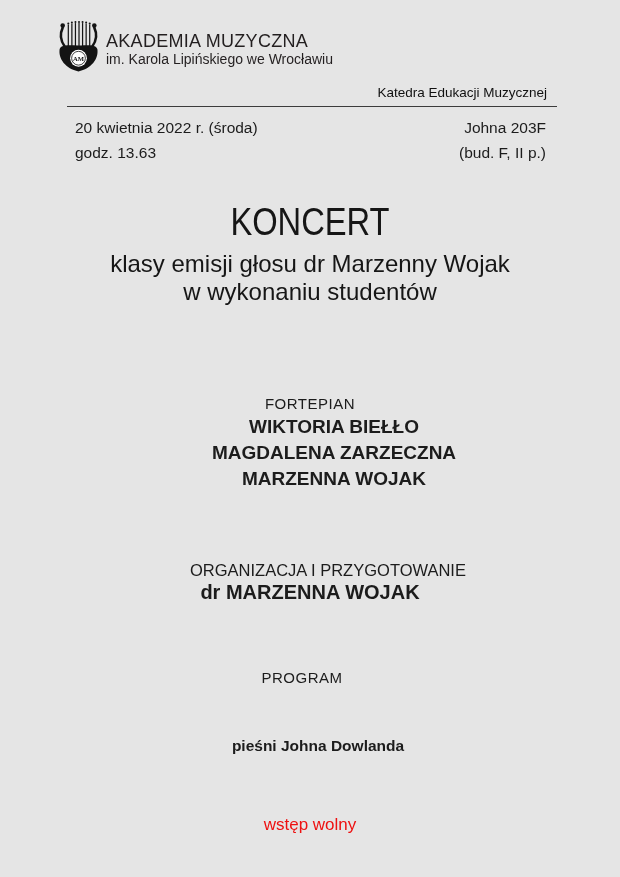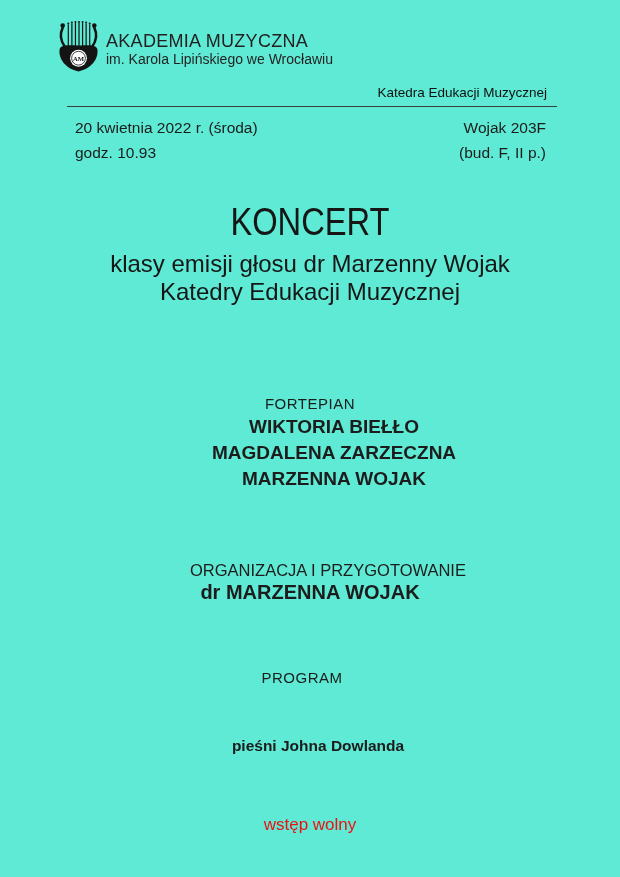--- a/index.html
+++ b/index.html
@@ -1,21 +1,21 @@
 <!DOCTYPE html>
 <html><head>
 <meta charset="utf-8">
 <style>
   html, body { margin: 0; padding: 0; background: #888; }
   .page {
     position: relative;
     width: 620px;
     height: 877px;
     margin: 0 auto;
-    background: #5eead4;
+    background: #e5e5e5;
     font-family: "Liberation Sans", sans-serif;
     color: #1c1c1c;
     overflow: hidden;
   }
   .abs { position: absolute; }
 
   
   .logo { left: 55px; top: 20px; width: 47px; height: 53px; }
   .org-name {
     left: 106px; top: 31px;
@@ -132,32 +132,32 @@
 
   <div class="abs org-name">AKADEMIA MUZYCZNA</div>
   <div class="abs org-sub">im. Karola Lipińskiego we Wrocławiu</div>
 
   <div class="abs dept">Katedra Edukacji Muzycznej</div>
 
   <div class="abs divider"></div>
 
   <div class="abs info-left">
     <div>20 kwietnia 2022 r. (środa)</div>
-    <div>godz. 10.93</div>
+    <div>godz. 13.63</div>
   </div>
   <div class="abs info-right">
-    <div>Wojak 203F</div>
+    <div>Johna 203F</div>
     <div>(bud. F, II p.)</div>
   </div>
 
   <div class="abs title">KONCERT</div>
 
   <div class="abs subtitle">
     <div>klasy emisji głosu dr Marzenny Wojak</div>
-    <div>Katedry Edukacji Muzycznej</div>
+    <div>w wykonaniu studentów</div>
   </div>
 
   <div class="abs role-label">FORTEPIAN</div>
   <div class="abs performer-names">
     <div>WIKTORIA BIEŁŁO</div>
     <div>MAGDALENA ZARZECZNA</div>
     <div>MARZENNA WOJAK</div>
   </div>
 
   <div class="abs org-label">ORGANIZACJA I PRZYGOTOWANIE</div>

